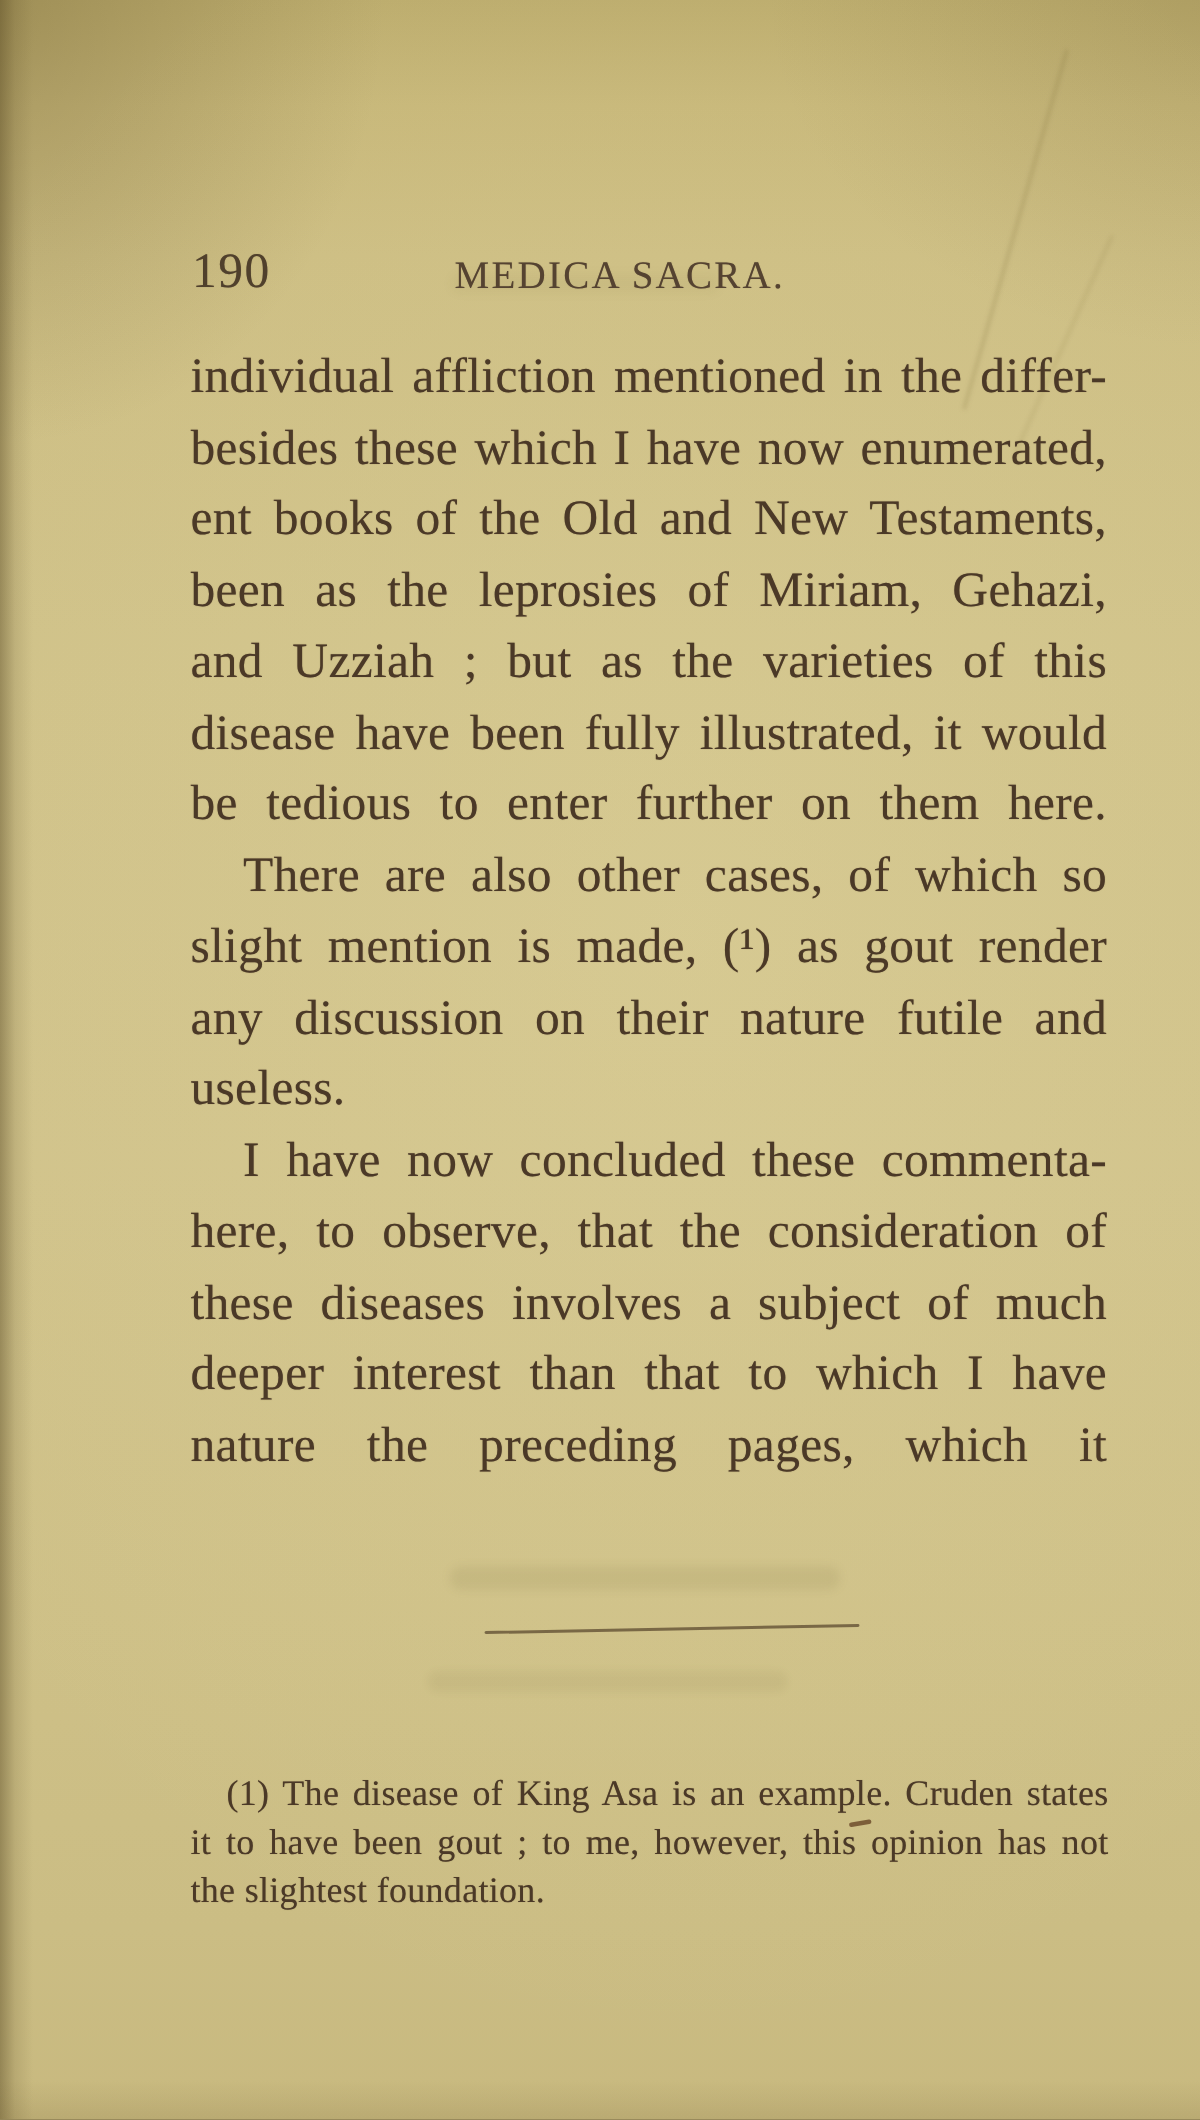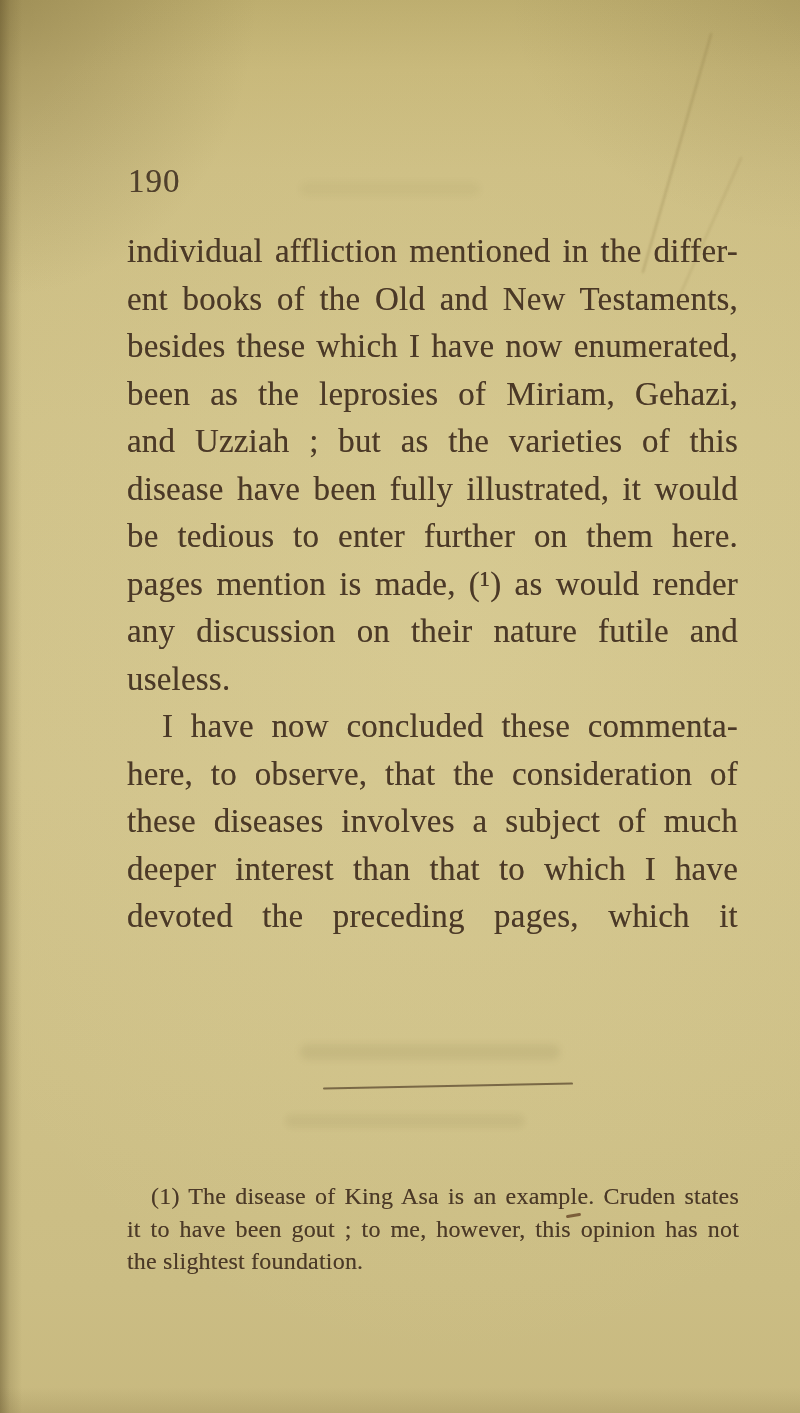--- a/index.html
+++ b/index.html
@@ -63,37 +63,39 @@
   <div class="edge-left"></div>
   <div class="edge-right"></div>
   <div class="edge-bottom"></div>
   <div class="crease crease1"></div>
   <div class="crease crease2"></div>
   <div class="smudge smudge1"></div>
   <div class="smudge smudge2"></div>
   <div class="smudge smudge3"></div>
 
   <div class="pageno">190</div>
+  <div class="running-title">MEDICA SACRA.</div>
 
   <div class="body-text">
     <div class="line">individual affliction mentioned in the differ-</div>
+    <div class="line">besides these which I have now enumerated,</div>
     <div class="line">ent books of the Old and New Testaments,</div>
-    <div class="line">besides these which I have now enumerated,</div>
     <div class="line">been as the leprosies of Miriam, Gehazi,</div>
     <div class="line">and Uzziah ; but as the varieties of this</div>
     <div class="line">disease have been fully illustrated, it would</div>
     <div class="line">be tedious to enter further on them here.</div>
-    <div class="line">pages mention is made, (¹) as would render</div>
+    <div class="line indent">There are also other cases, of which so</div>
+    <div class="line">slight mention is made, (¹) as gout render</div>
     <div class="line">any discussion on their nature futile and</div>
     <div class="line noj">useless.</div>
     <div class="line indent">I have now concluded these commenta-</div>
     <div class="line">here, to observe, that the consideration of</div>
     <div class="line">these diseases involves a subject of much</div>
     <div class="line">deeper interest than that to which I have</div>
-    <div class="line">devoted the preceding pages, which it</div>
+    <div class="line">nature the preceding pages, which it</div>
   </div>
 
   <div class="fn-rule"></div>
 
   <div class="footnote">
     <div class="fn-line fn-indent">(1) The disease of King Asa is an example. Cruden states</div>
     <div class="fn-line">it to have been gout ; to me, however, this opinion has not</div>
     <div class="fn-line noj">the slightest foundation.</div>
   </div>
 

